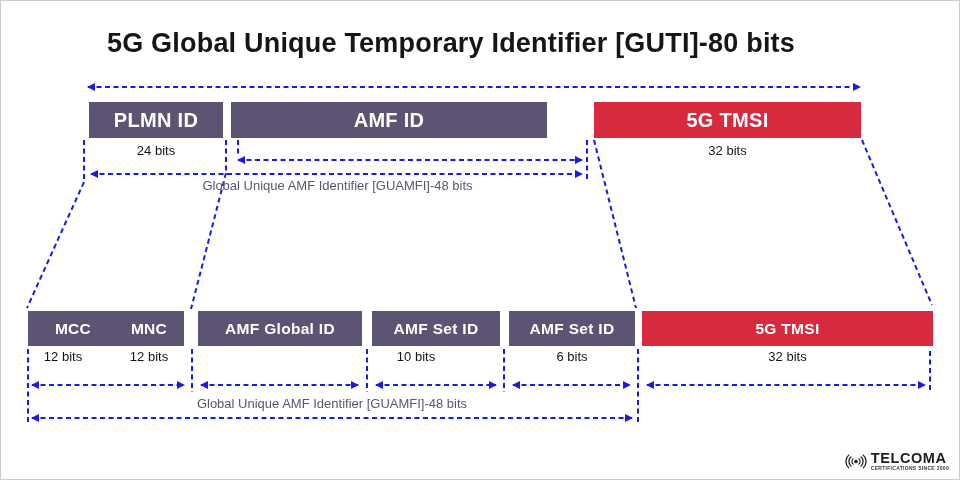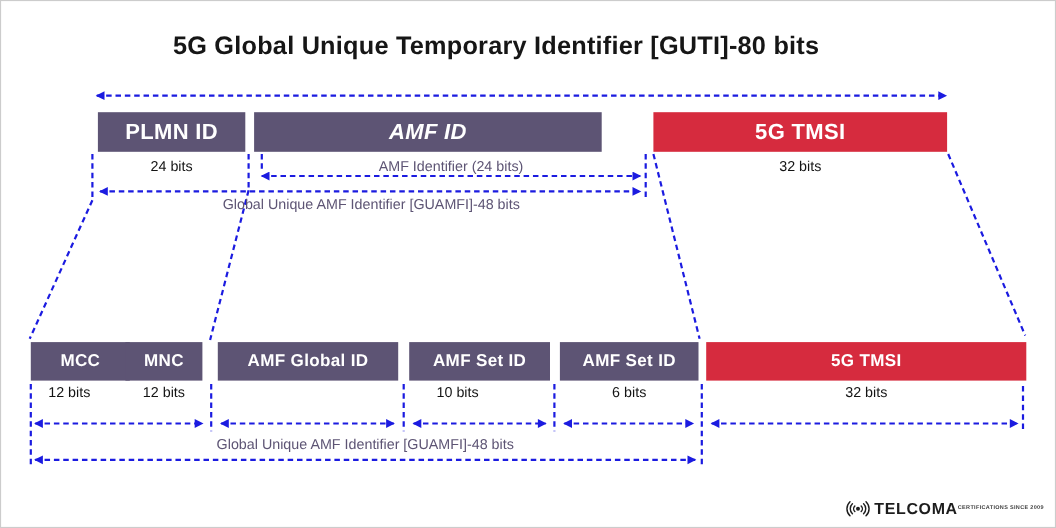--- a/index.html
+++ b/index.html
@@ -3,41 +3,41 @@
 <meta charset="utf-8">
 <style>
   html,body{margin:0;padding:0;background:#fff;}
   .canvas{
     position:relative;width:958px;height:478px;background:#ffffff;
     border:1px solid #cccccc;font-family:"Liberation Sans",sans-serif;
     overflow:hidden;
   }
   .title{
     position:absolute;top:27px;left:0;width:900px;text-align:center;
-    font-size:23px;font-weight:700;color:#161616;letter-spacing:.2px;
+    font-size:27px;font-weight:700;color:#161616;letter-spacing:.2px;
   }
   .box{
     position:absolute;display:flex;align-items:center;justify-content:center;
     color:#ffffff;font-weight:700;letter-spacing:.3px;
   }
   .box.purple{background:var(--purple,#5d5474);}
   .box.red{background:var(--red,#d62b3e);}
   .row-top .box{top:101px;height:36px;font-size:20px;}
   .row-bottom .box{top:310px;height:35px;font-size:15.5px;}
   .sub{
     position:absolute;font-size:13px;font-weight:500;color:#141414;
     text-align:center;line-height:14px;
   }
   .sub.purple-text{color:var(--purple,#5d5474);}
   svg.lines{position:absolute;left:0;top:0;width:958px;height:478px;pointer-events:none;}
   .dash{stroke:var(--blue,#1b1be0);stroke-width:2;fill:none;stroke-dasharray:5 3.5;}
   .logo{
     position:absolute;right:10px;bottom:7px;display:flex;align-items:center;gap:3px;
   }
-  .logo-text{display:flex;align-items:center;}
+  .logo-text{display:flex;flex-direction:column;align-items:flex-start;}
   .logo-brand{font-size:14.5px;font-weight:800;color:#1d1d1d;letter-spacing:.6px;line-height:14px;}
   .logo-tagline{font-size:5px;font-weight:600;color:#3c3c3c;letter-spacing:.3px;line-height:7px;}
 </style>
 </head>
 <body>
 
 <div class="canvas">
 
   <svg class="lines" viewBox="0 0 958 478" xmlns="http://www.w3.org/2000/svg">
     <defs>
@@ -79,30 +79,29 @@
     <line class="dash" x1="593" y1="139" x2="635" y2="307"></line>
     <line class="dash" x1="861" y1="139" x2="931" y2="304"></line>
   </svg>
 
   <div class="title">5G Global Unique Temporary Identifier [GUTI]-80 bits</div>
 
   <div class="row-top">
     <div class="box purple" style="left:88px;width:134px;">
       <span>PLMN ID</span>
     </div>
-    <div class="box purple" style="left:230px;width:316px;font-style:italic;">
+    <div class="box purple" style="left:230px;width:316px;">
       <span>AMF ID</span>
     </div>
     <div class="box red" style="left:593px;width:267px;">
       <span>5G TMSI</span>
     </div>
   </div>
 
   <div class="sub" style="left:88px;top:143px;width:134px;">24 bits</div>
-  <div class="sub purple-text" style="left:235px;top:143px;width:348px;">AMF Identifier (24 bits)</div>
   <div class="sub" style="left:593px;top:143px;width:267px;">32 bits</div>
   <div class="sub purple-text" style="left:88px;top:178px;width:497px;">Global Unique AMF Identifier [GUAMFI]-48 bits</div>
 
   <div class="row-bottom">
     <div class="box purple" style="left:27px;width:90px;">
       <span>MCC</span>
     </div>
     <div class="box purple" style="left:113px;width:70px;">
       <span>MNC</span>
     </div>

